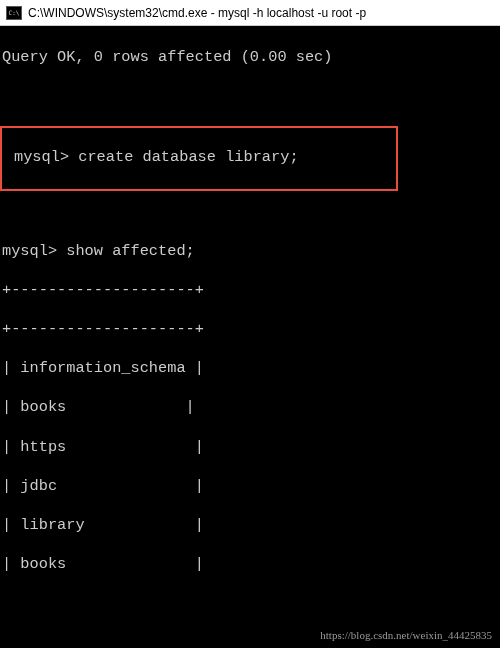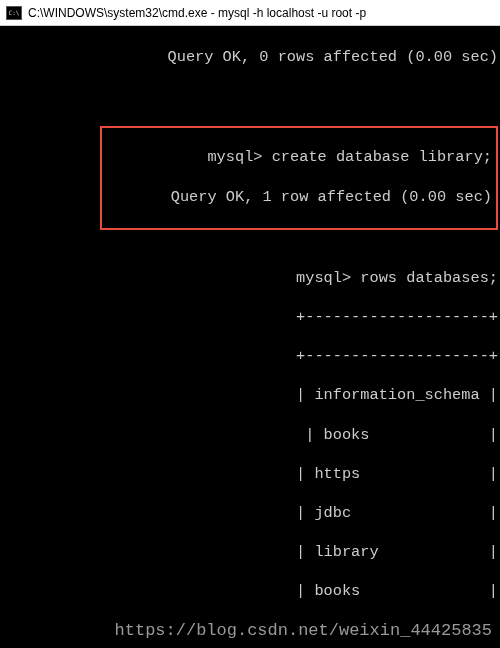--- a/index.html
+++ b/index.html
@@ -1,15 +1,15 @@
 <!DOCTYPE html>
 <html><head>
   <meta charset="utf-8">
   <style>
-    * { margin: 0; padding: 0; box-sizing: border-box; text-align: right; }
+    * { margin: 0; padding: 0; box-sizing: border-box; }
     body {
       width: 500px;
       height: 648px;
       background: #fff;
       font-family: Consolas, "Courier New", monospace;
       overflow: hidden;
     }
     .window {
       width: 500px;
       height: 648px;
@@ -49,51 +49,50 @@
       height: 622px;
       padding: 2px 2px;
       font-size: 15.3px;
       line-height: 1.28;
       white-space: pre;
       position: relative;
     }
     .line { white-space: pre; }
     .highlight-box {
       border: 2px solid #e74c3c;
-      padding: 1px 4px;
-      margin: 0 0 0 -2px;
+      padding: 1px 12px;
+      margin: 0 0 12px -2px;
       display: inline-block;
       min-width: 398px;
     }
     .watermark {
       position: absolute;
       bottom: 6px;
       right: 8px;
-      font-family: Liberation Mono, monospace;
-      font-size: 17px;
+      font-family: Liberation Serif, serif;
+      font-size: 11px;
       color: #999;
     }
   </style>
 </head>
 <body>
 
 <div class="window">
   <div class="titlebar">
     <span class="titlebar-icon"></span>
     <span>C:\WINDOWS\system32\cmd.exe - mysql  -h localhost -u root -p</span>
   </div>
   <div class="terminal">
 <div class="line">Query OK, 0 rows affected (0.00 sec)</div>
 <div class="line"> </div>
 <div class="highlight-box">
 <div class="line"><span>mysql&gt;</span><span> create database library;</span></div>
-<div class="line">Query OK, 1 row affected (0.00 sec)</div>
 </div>
 <div class="line"> </div>
-<div class="line"><span>mysql&gt;</span><span> rows databases;</span></div>
+<div class="line"><span>mysql&gt;</span><span> show affected;</span></div>
 <div class="line">+--------------------+</div>
 <div class="line">+--------------------+</div>
 <div class="line">| information_schema |</div>
 <div class="line">| books             |</div>
 <div class="line">| https              |</div>
 <div class="line">| jdbc               |</div>
 <div class="line">| library            |</div>
 <div class="line">| books              |</div>
 
 

